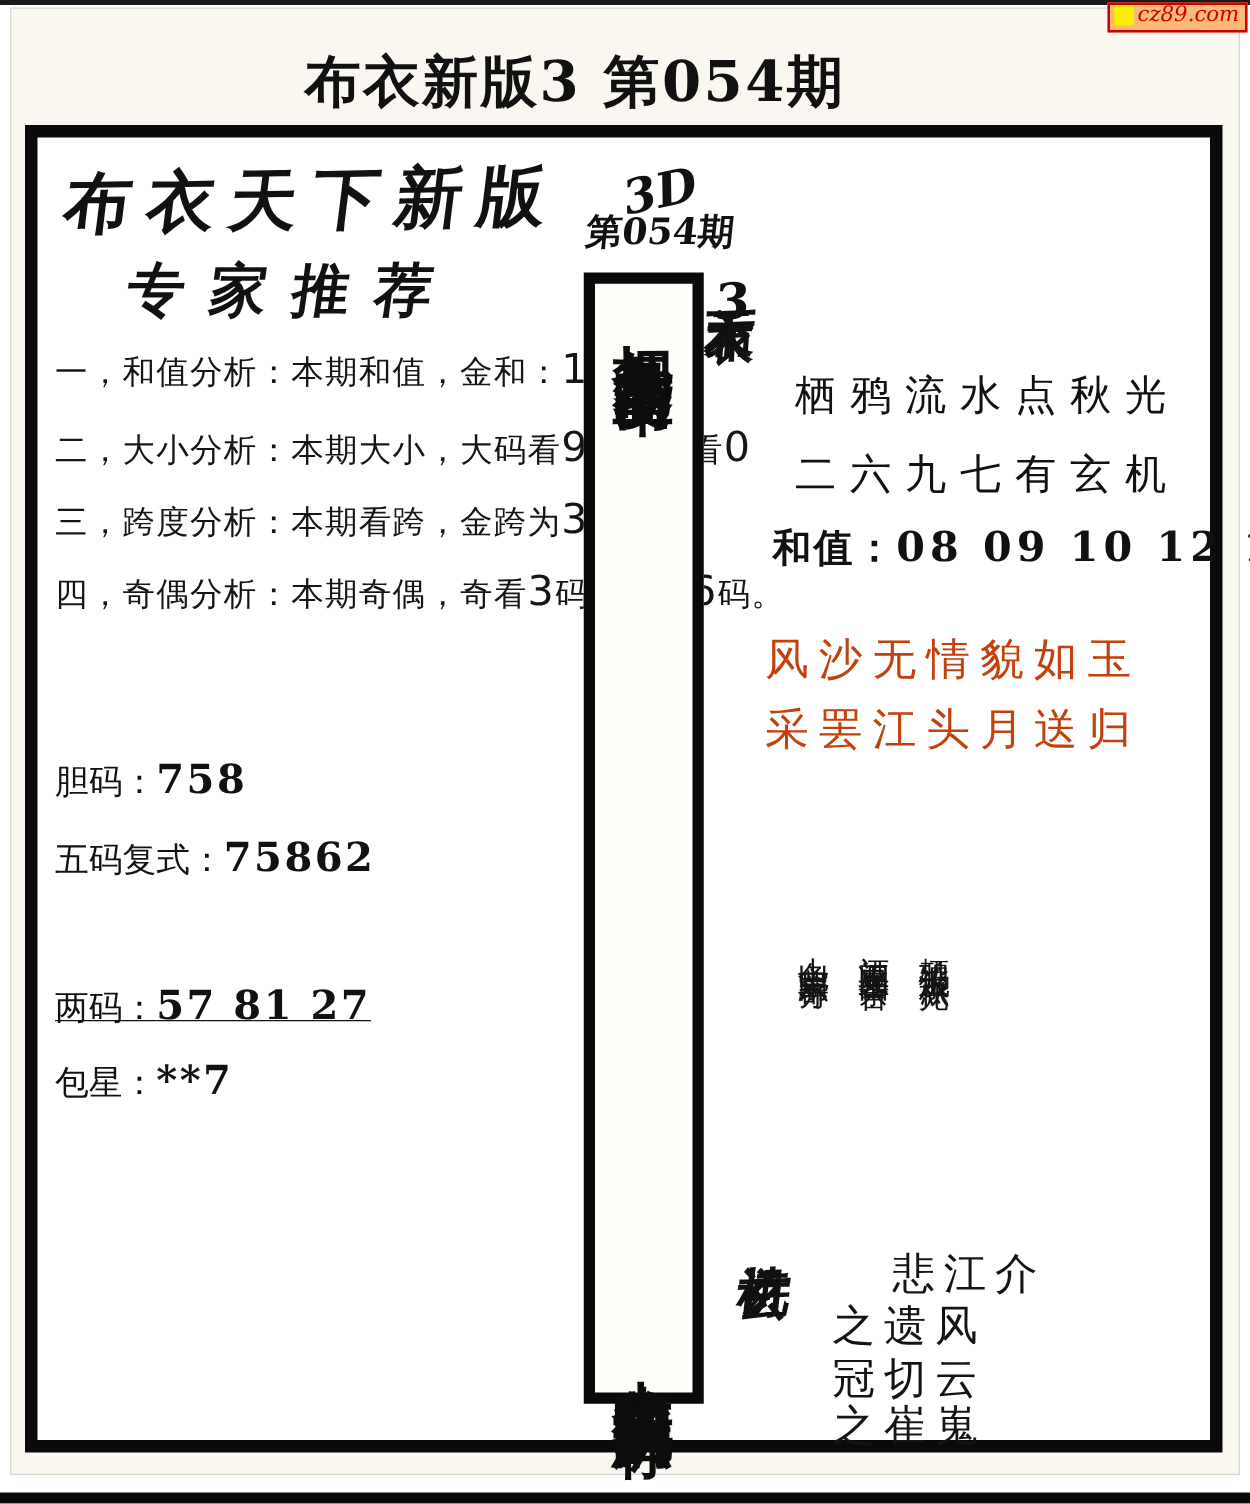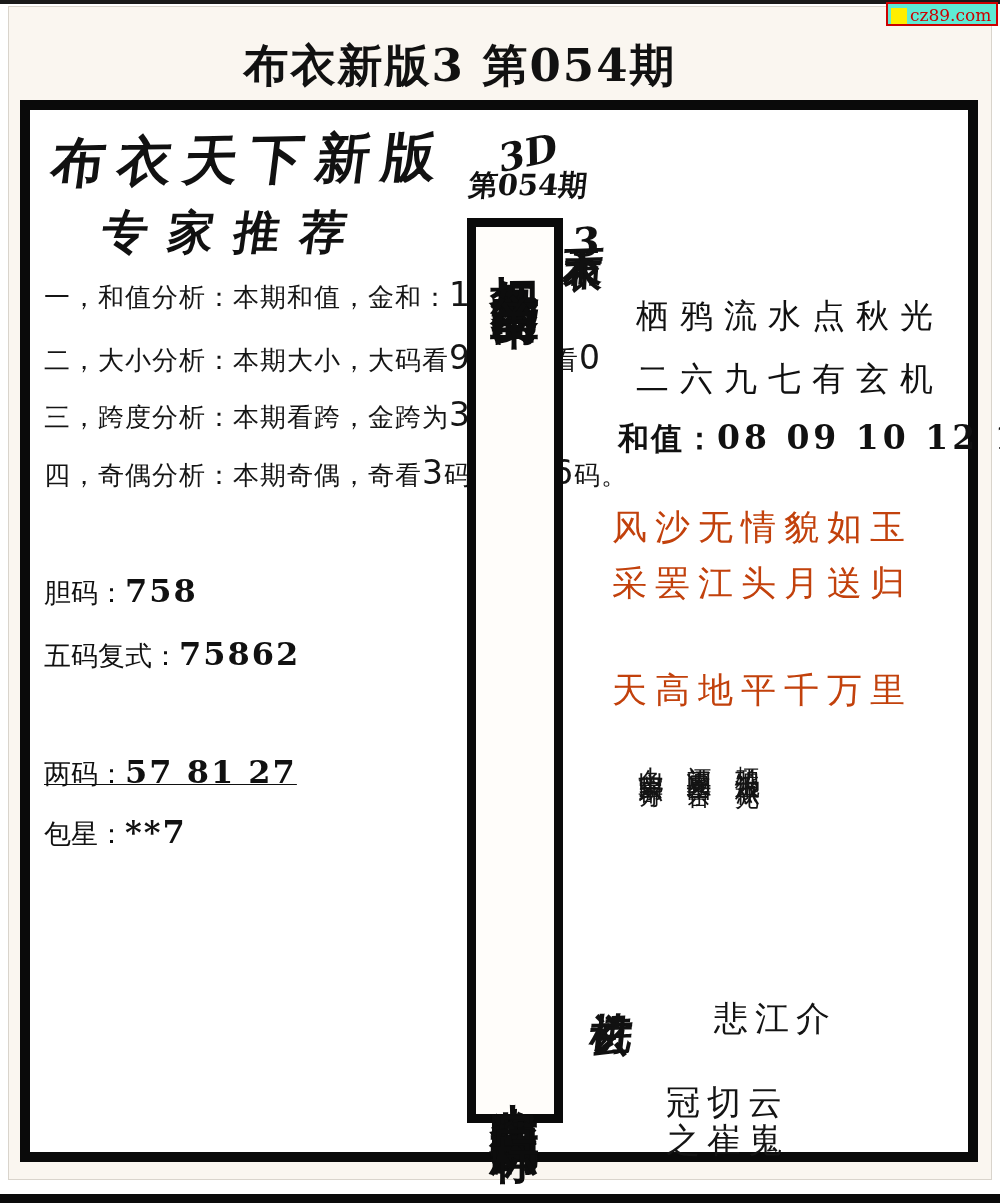--- a/index.html
+++ b/index.html
@@ -13,43 +13,43 @@
   
   .wm { position:absolute; border-radius:50%; pointer-events:none;
         background:radial-gradient(closest-side, rgba(120,220,230,0.22), rgba(120,220,230,0)); }
   .wm1 { left:240px; top:210px; width:220px; height:90px; }
   .wm2 { left:430px; top:430px; width:200px; height:120px; }
   .wm3 { left:600px; top:780px; width:260px; height:140px; }
   .wm4 { left:60px;  top:260px; width:90px;  height:200px; }
   .wm5 { left:820px; top:560px; width:160px; height:260px; }
 
   .logo-box { position:absolute; left:886px; top:2px; width:112px; height:24px;
-              background:#5eead4; border:2px solid #cc0000; display:flex; align-items:flex-end;
-              padding-left:3px; cursor:pointer; }
+              background:#fdba74; border:2px solid #cc0000; display:flex; align-items:flex-start;
+              padding-left:3px; cursor:pointer;font-style:italic; }
   .logo-sq { width:16px; height:16px; background:#ffee00; margin-right:3px; }
   .logo-txt { color:#cc0000; font-family:"DejaVu Serif",serif; font-size:17px; line-height:1; }
 
   .page-title { position:absolute; left:20px; top:36px; width:880px; text-align:center;
                 font-family:"DejaVu Serif",serif; font-weight:bold; font-size:45px; color:#111;
                 letter-spacing:2px; white-space:nowrap; }
 
   .big-box { position:absolute; left:20px; top:100px; width:958px; height:1062px;
              border:10px solid #0a0a0a; background:#ffffff; }
 
   
   .callig { font-family:"DejaVu Serif",serif; font-weight:bold; color:#111; }
   .hdr1 { position:absolute; left:22px; top:14px; width:420px; font-size:54px; letter-spacing:12px;
           transform:skewX(-8deg) rotate(-1deg); white-space:nowrap; }
   .hdr2 { position:absolute; left:72px; top:92px; width:330px; font-size:46px; letter-spacing:20px;
           transform:skewX(-8deg); white-space:nowrap; }
   .analysis { position:absolute; left:14px; font-size:26px; color:#151515;
               font-family:"DejaVu Sans",sans-serif; white-space:nowrap; letter-spacing:1px; }
   .analysis .num { font-size:33px; line-height:0.8; }
   .a1 { top:170px; } .a2 { top:233px; } .a3 { top:290px; } .a4 { top:348px; }
-  .pick { position:absolute; left:14px; white-space:nowrap; color:#111; }
+  .pick { position:absolute; left:14px; white-space:nowrap; color:#111;margin-top:32px; }
   .pick .plabel { font-family:"DejaVu Sans",sans-serif; font-size:27px; }
   .pick .pvalue { font-family:"DejaVu Serif",serif; font-weight:bold; font-size:32px; letter-spacing:2px; }
   .p1 { top:462px; } .p2 { top:525px; } .p3 { top:585px; } .p4 { top:643px;text-decoration:underline; } .p5 { top:703px; }
 
   
   .game-mark { position:absolute; left:458px; top:20px; width:80px; text-align:center;
                font-family:"DejaVu Serif",serif; font-weight:bold; font-style:italic; font-size:38px;
                transform:rotate(-12deg); color:#111; }
   .issue-mark { position:absolute; left:428px; top:56px; width:140px; text-align:center;
                 font-family:"DejaVu Serif",serif; font-weight:bold; font-size:29px; color:#111;
@@ -143,28 +143,28 @@
 
     <div class="brand-v vtext callig">布衣天下3</div>
     <div class="tip t2">栖鸦流水点秋光</div>
     <div class="tip t3">二六九七有玄机</div>
     <div class="hezhi">
       <span class="hlabel">和值：</span><span class="hvalue">08 09 10 12 11</span>
     </div>
 
     <div class="poem1-line q1">风沙无情貌如玉</div>
     <div class="poem1-line q2">采罢江头月送归</div>
-    <div class="poem1-line q4">天高地平千万里</div>
 
     <div class="poem2">
       <div class="col vtext">山色空蒙雨亦奇</div>
       <div class="col vtext">酒阑更喜团茶苦</div>
       <div class="col vtext">栖鸦流水点秋光</div>
     </div>
 
     <div class="mystery vtext callig">玄机诗</div>
     <div class="poem3-line r1">悲江介</div>
+    <div class="poem3-line r2">之遗风</div>
     <div class="poem3-line r3">冠切云</div>
     <div class="poem3-line r4">之崔嵬</div>
   </div>
 
   <div class="bottom-strip"></div>
 </div>
 
 </body></html>

